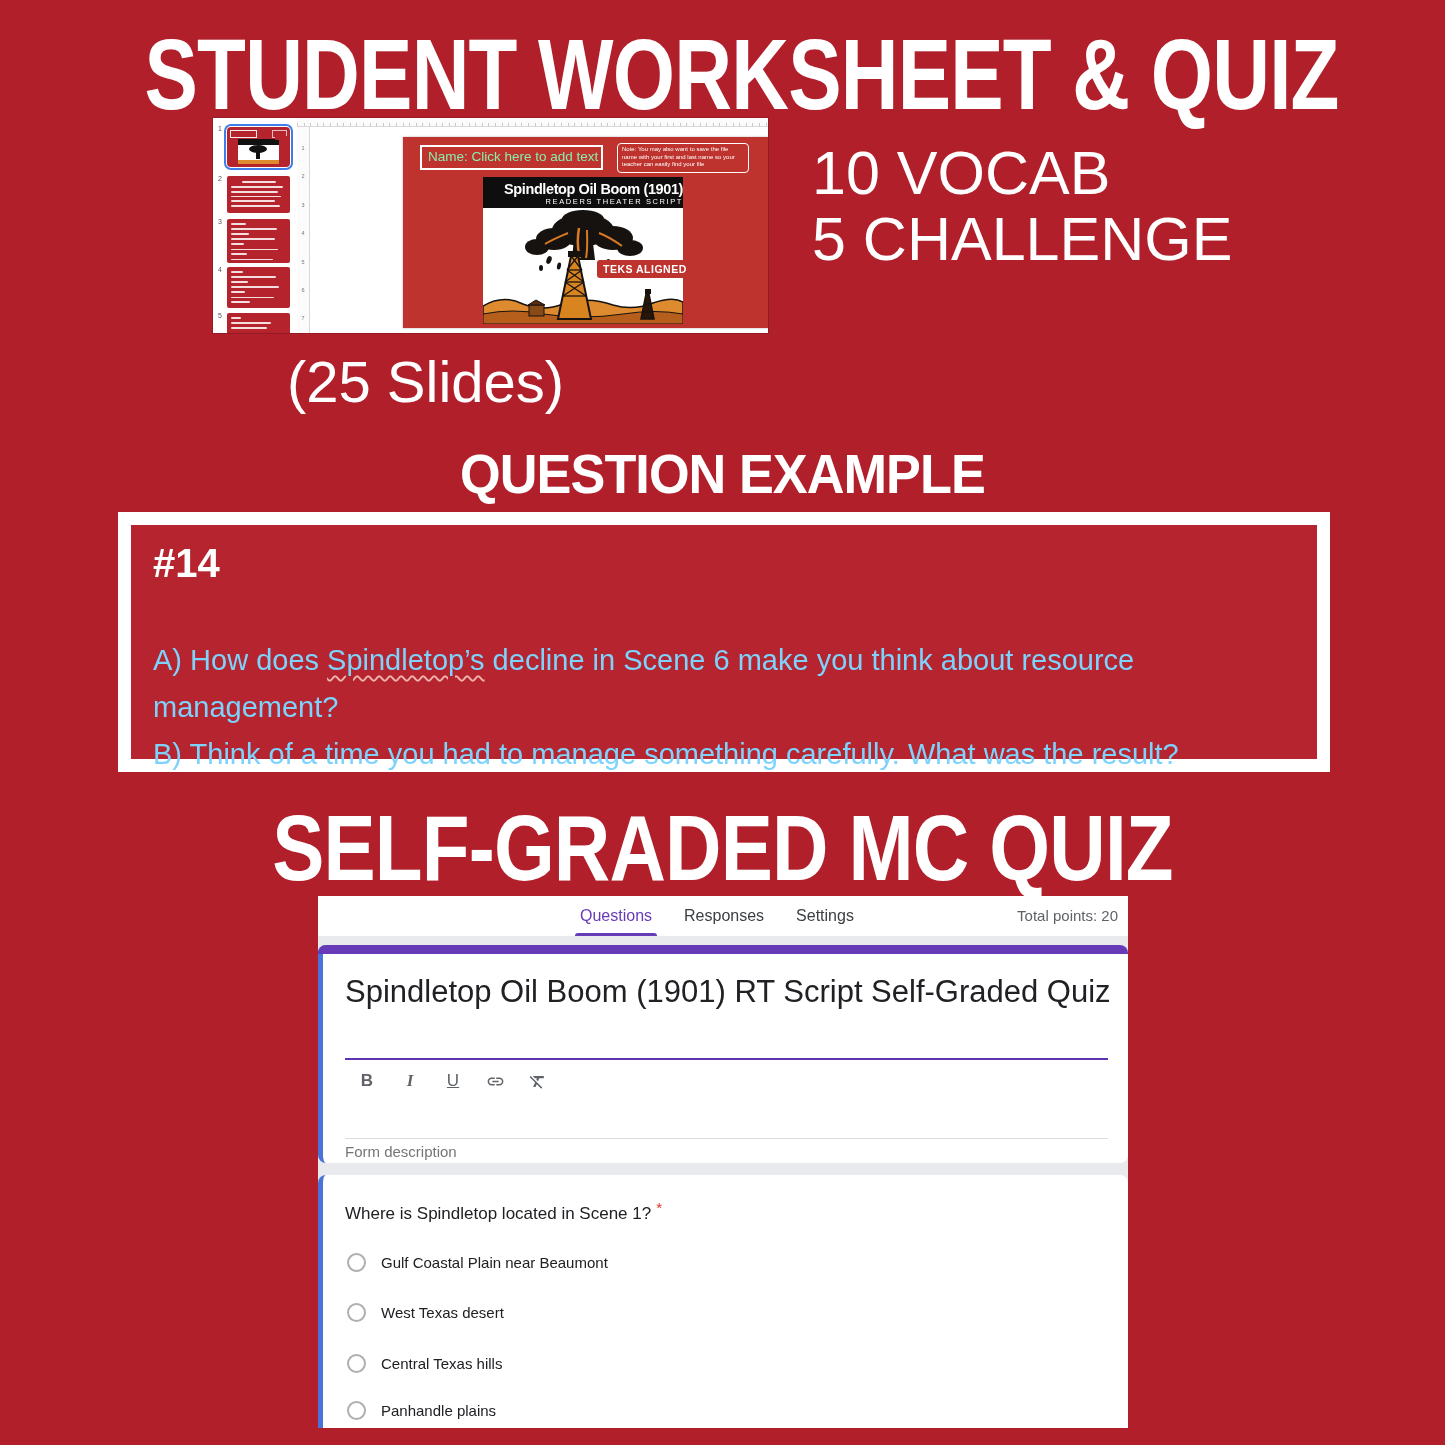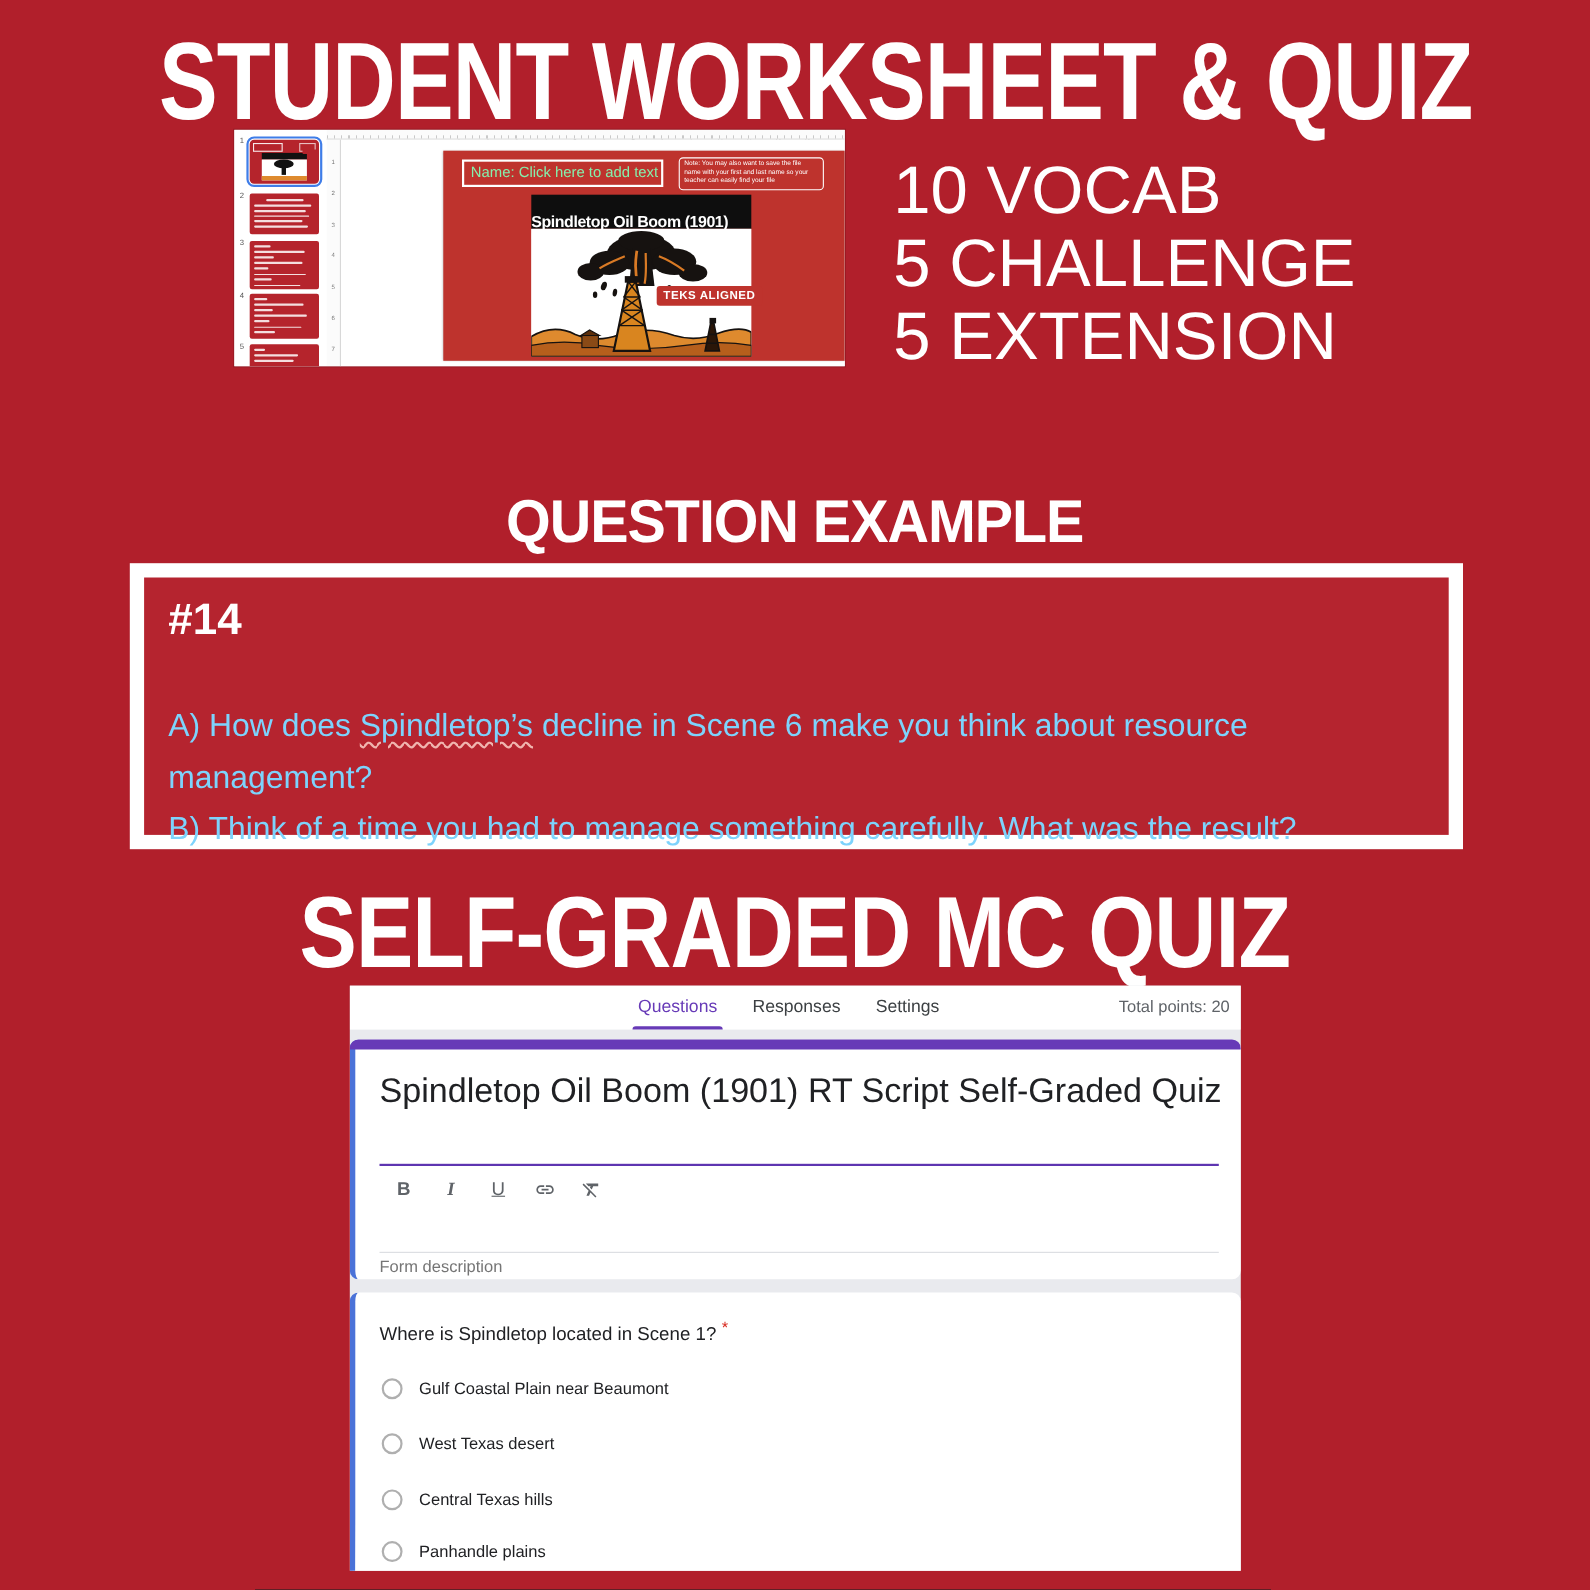--- a/index.html
+++ b/index.html
@@ -45,22 +45,22 @@
   .h-ruler span{display:inline-block;width:26.4px;font-size:5.5px;color:#777;text-align:center;}
   .v-ruler{position:absolute;left:84px;top:9px;width:13px;height:206px;background:#fbfbfb;border-right:1px solid #d8d8d8;
            padding-top:18px;box-sizing:border-box;}
   .v-ruler span{display:block;height:28.4px;font-size:5.5px;color:#777;text-align:center;}
   .canvas{position:absolute;left:97px;top:9px;width:458px;height:206px;background:#fff;}
   .mini-slide{position:absolute;left:93px;top:10px;width:365px;height:191px;background:#BE332D;box-shadow:0 0 2px rgba(0,0,0,.3);}
   .name-box{position:absolute;left:17px;top:8px;width:183px;height:25px;border:2px solid #fff;box-sizing:border-box;
             color:#86efac;font-size:13.5px;line-height:20px;padding-left:6px;white-space:nowrap;}
   .note-box{position:absolute;left:214px;top:6px;width:132px;height:30px;border:1px solid #fff;border-radius:4px;
             box-sizing:border-box;color:#fff;font-size:6px;line-height:7.5px;padding:2px 4px;}
-  .banner{position:absolute;left:80px;top:40px;width:200px;height:31px;background:#0e0e0e;color:#fff;text-align:left;
-          box-sizing:border-box;padding-top:18px;}
+  .banner{position:absolute;left:80px;top:40px;width:200px;height:31px;background:#0e0e0e;color:#fff;text-align:right;
+          box-sizing:border-box;padding-top:5px;}
   .banner-title{font-size:14.5px;font-weight:bold;letter-spacing:-0.4px;line-height:15px;white-space:nowrap;}
   .banner-sub{font-size:7.5px;letter-spacing:1.6px;line-height:10px;}
   .illus{position:absolute;left:80px;top:71px;width:200px;height:116px;background:#fff;}
   .illus svg{position:absolute;left:0;top:0;}
   .teks-badge{position:absolute;left:114px;top:52px;background:#BE332D;color:#fff;font-weight:bold;font-size:10.5px;
               letter-spacing:.5px;padding:3px 6px;border-radius:3px;white-space:nowrap;}
 
   
   .q-box{position:absolute;left:118px;top:512px;width:1212px;height:260px;box-sizing:border-box;
          border:13px solid #fff;background:#B5242F;}
@@ -234,25 +234,25 @@
               <line x1="161" y1="96" x2="168" y2="96"></line>
             </g>
             <rect x="162" y="81" width="6" height="5" fill="#161210"></rect>
           </svg>
           <div class="teks-badge">TEKS ALIGNED</div>
         </div>
       </div>
     </div>
   </div>
 
+  <div class="slides-caption">(25 Slides)</div>
 
   <div class="features">
     <div>10 VOCAB</div>
     <div>5 CHALLENGE</div>
-    <div>5 EXTENSION</div>
   </div>
 
   <div class="q-heading">QUESTION EXAMPLE</div>
 
   <div class="q-box">
     <div class="q-num">#14</div>
     <div class="q-text">
       <div><span>A) How does </span><span class="squiggle">Spindletop’s</span><span> decline in Scene 6 make you think about resource management?</span></div>
       <div>B) Think of a time you had to manage something carefully. What was the result?</div>
     </div>

